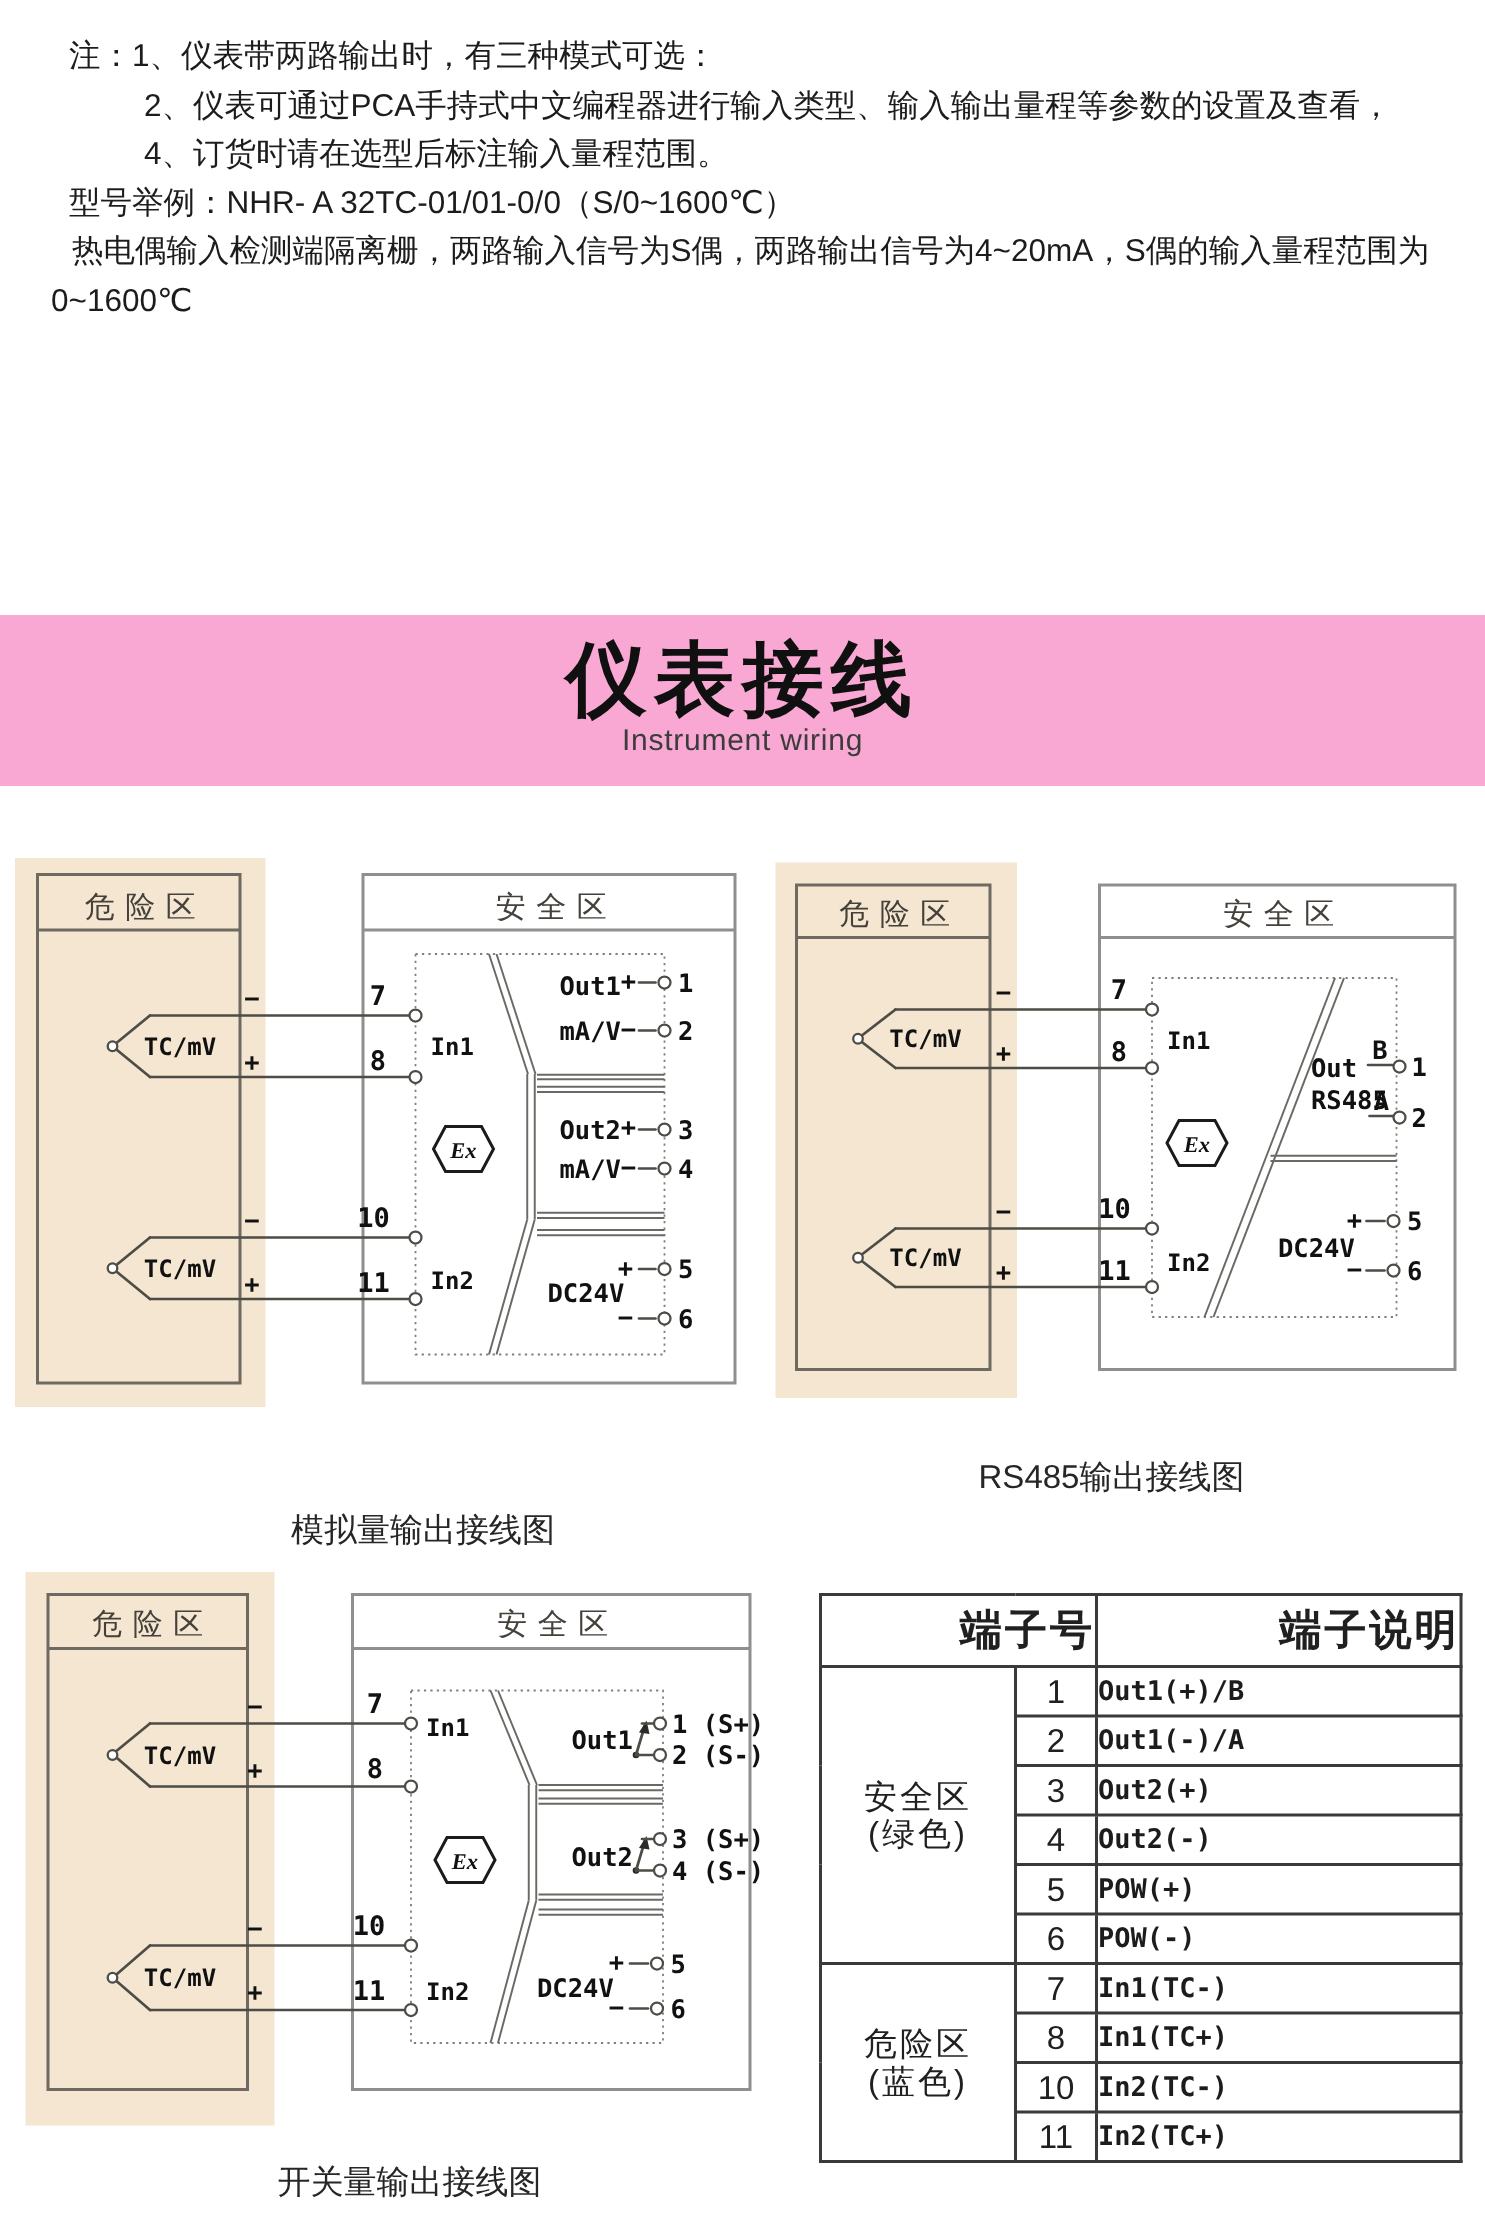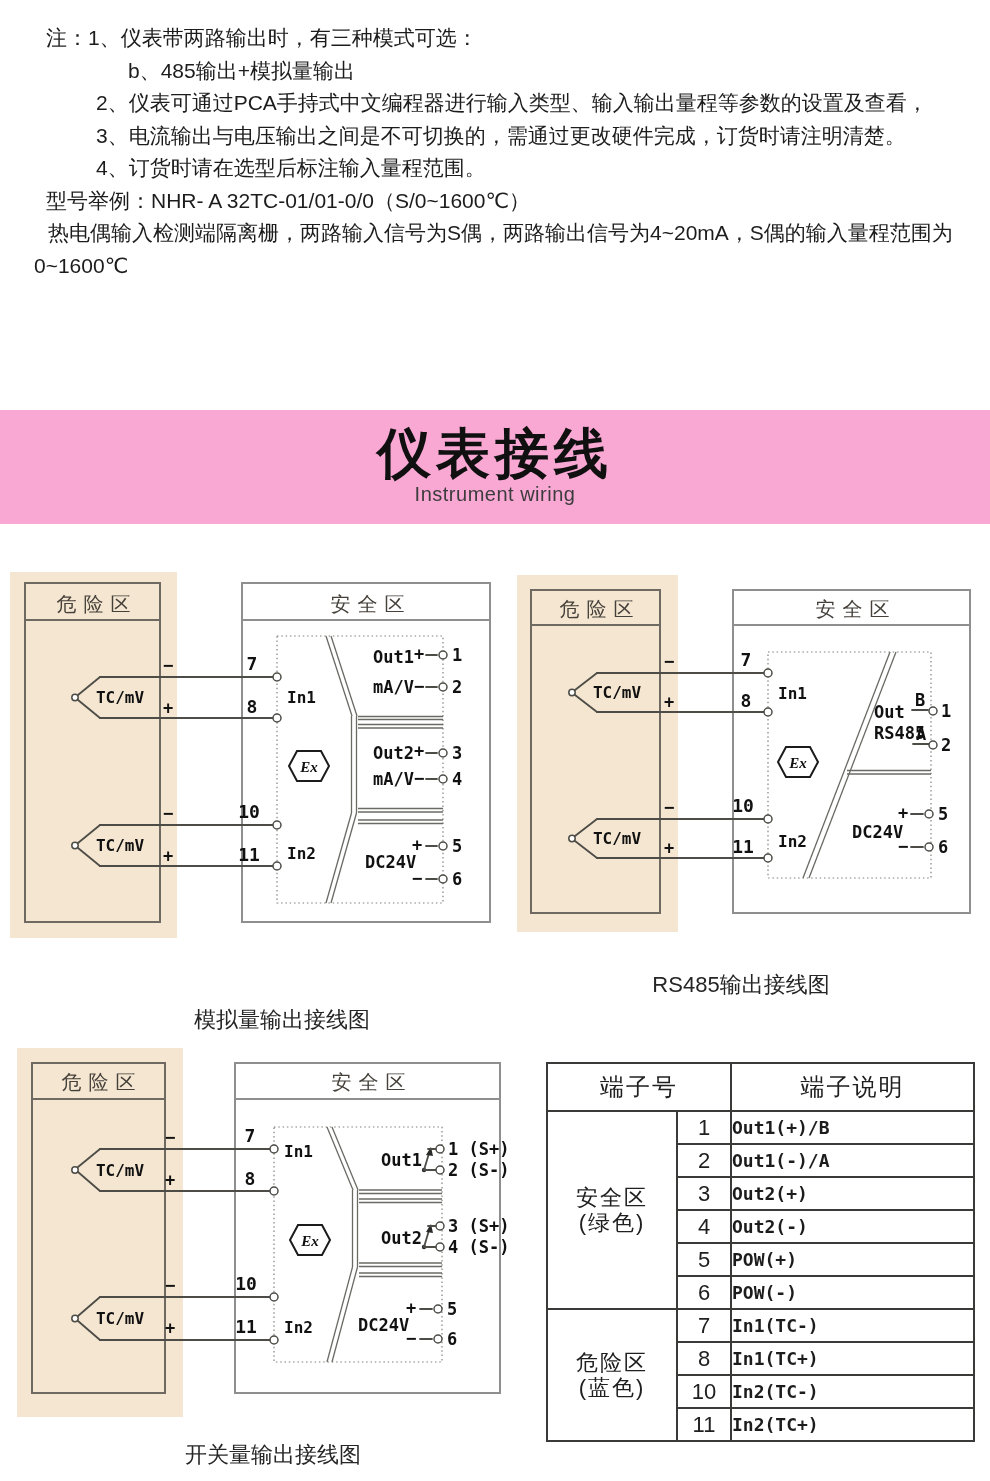--- a/index.html
+++ b/index.html
@@ -39,34 +39,32 @@
   svg .mlab{font-family:"DejaVu Sans Mono",monospace;font-weight:700;font-size:16px;}
   svg .sign{font-family:"DejaVu Sans Mono",monospace;font-weight:700;font-size:17px;}
   svg .tnum{font-family:"DejaVu Sans Mono",monospace;font-weight:600;font-size:18px;}
   svg .olab{font-family:"DejaVu Sans Mono",monospace;font-weight:700;font-size:17px;}
   svg .onum{font-family:"DejaVu Sans Mono",monospace;font-weight:600;font-size:17px;}
   svg .exlab{font-family:"Liberation Serif","DejaVu Serif",serif;font-style:italic;font-weight:700;font-size:15px;}
 
   
   table.term{position:absolute;left:546px;top:1062px;width:427px;border-collapse:collapse;table-layout:fixed;}
   table.term th,table.term td{border:2px solid #3a3a38;padding:0;}
-  table.term th{height:46px;font-size:24px;font-weight:400;color:#202020;letter-spacing:2px;}
+  table.term th{height:46px;font-size:28px;font-weight:700;color:#202020;letter-spacing:2px;text-align:right;}
   table.term td{height:31px;}
   td.gcell{text-align:center;font-size:22px;color:#202020;line-height:25px;letter-spacing:2px;}
   td.ncell{text-align:center;font-size:22px;color:#202020;font-family:"Liberation Sans",sans-serif;}
   td.dcell{font-family:"DejaVu Sans Mono",monospace;font-size:18px;font-weight:600;color:#1c1c1c;padding-left:52px;text-align:left;}
 </style>
 </head>
 <body>
 
 <div class="notes">
   <div class="nl ind-note">注：1、仪表带两路输出时，有三种模式可选：</div>
-  <div class="nl ind-abc">b、485输出+模拟量输出</div>
   <div class="nl ind-num">2、仪表可通过PCA手持式中文编程器进行输入类型、输入输出量程等参数的设置及查看，</div>
-  <div class="nl ind-num">3、电流输出与电压输出之间是不可切换的，需通过更改硬件完成，订货时请注明清楚。</div>
   <div class="nl ind-num">4、订货时请在选型后标注输入量程范围。</div>
   <div class="nl ind-model">型号举例：NHR- A 32TC-01/01-0/0（S/0~1600℃）</div>
   <div class="model-desc">热电偶输入检测端隔离栅，两路输入信号为S偶，两路输出信号为4~20mA，S偶的输入量程范围为0~1600℃</div>
 </div>
 
 <div class="banner">
   <div class="banner-title">仪表接线</div>
   <div class="banner-sub">Instrument wiring</div>
 </div>
 

